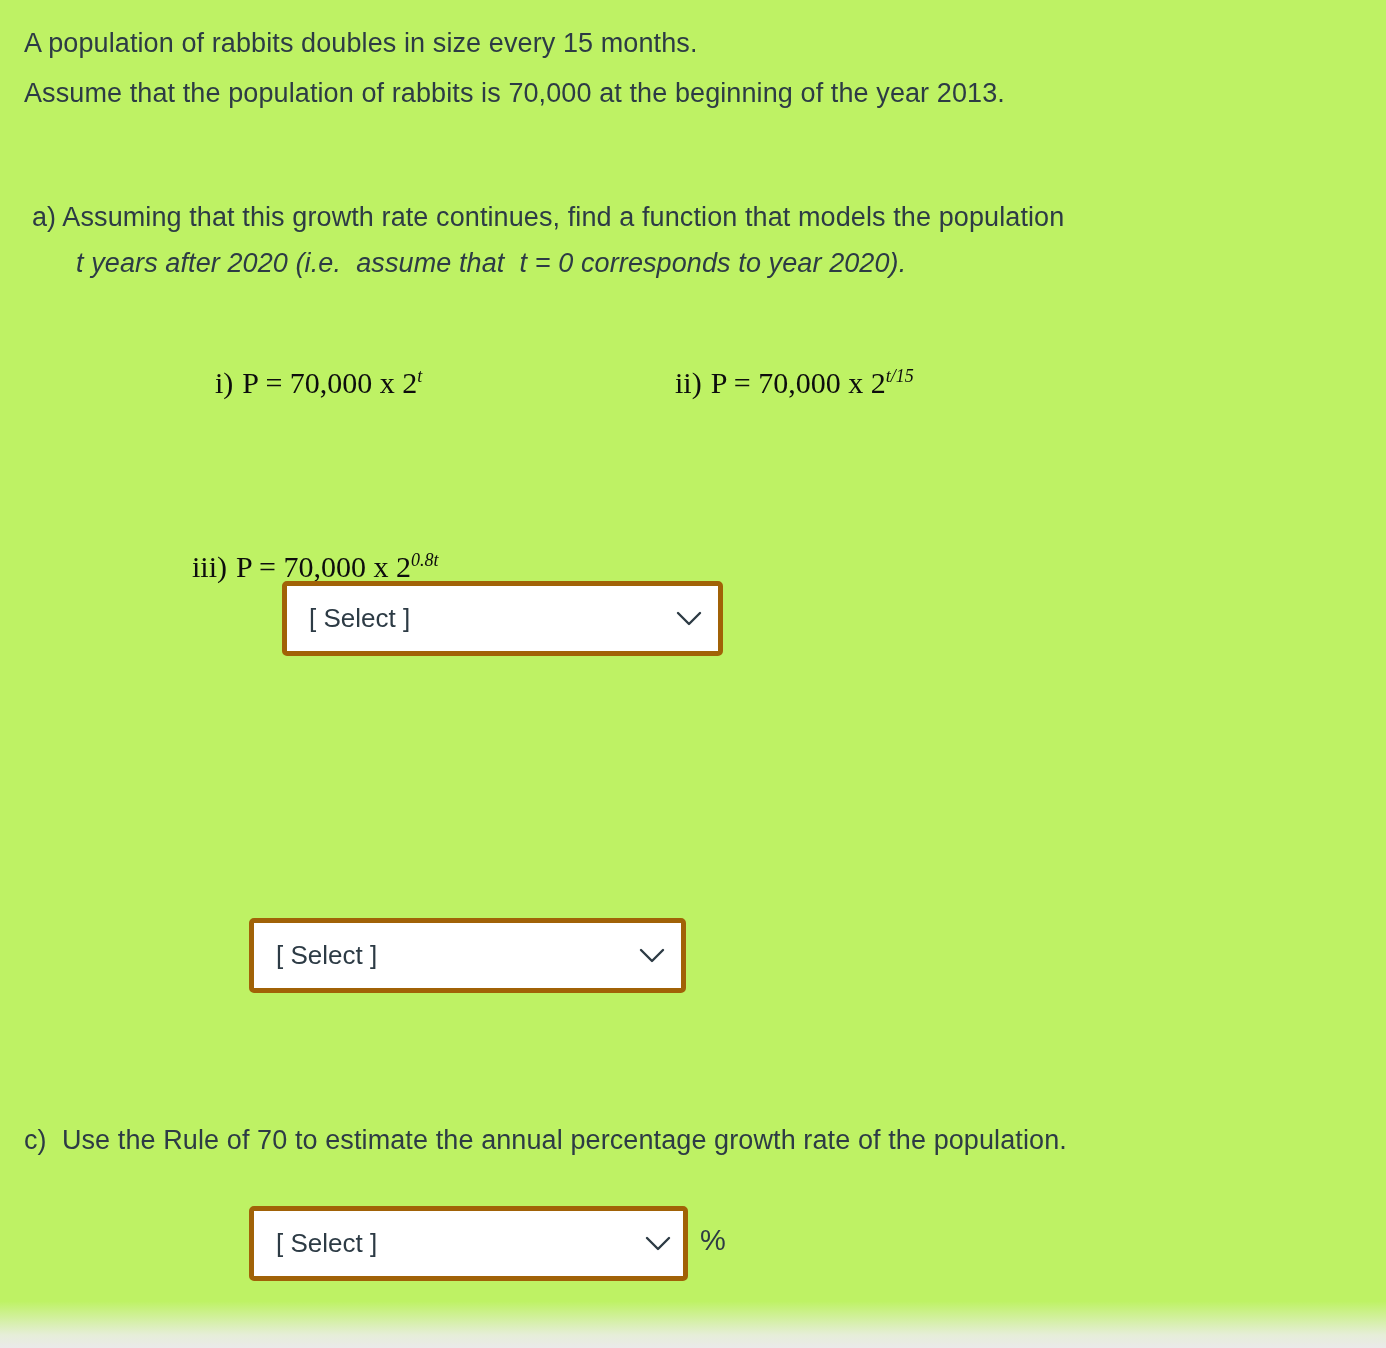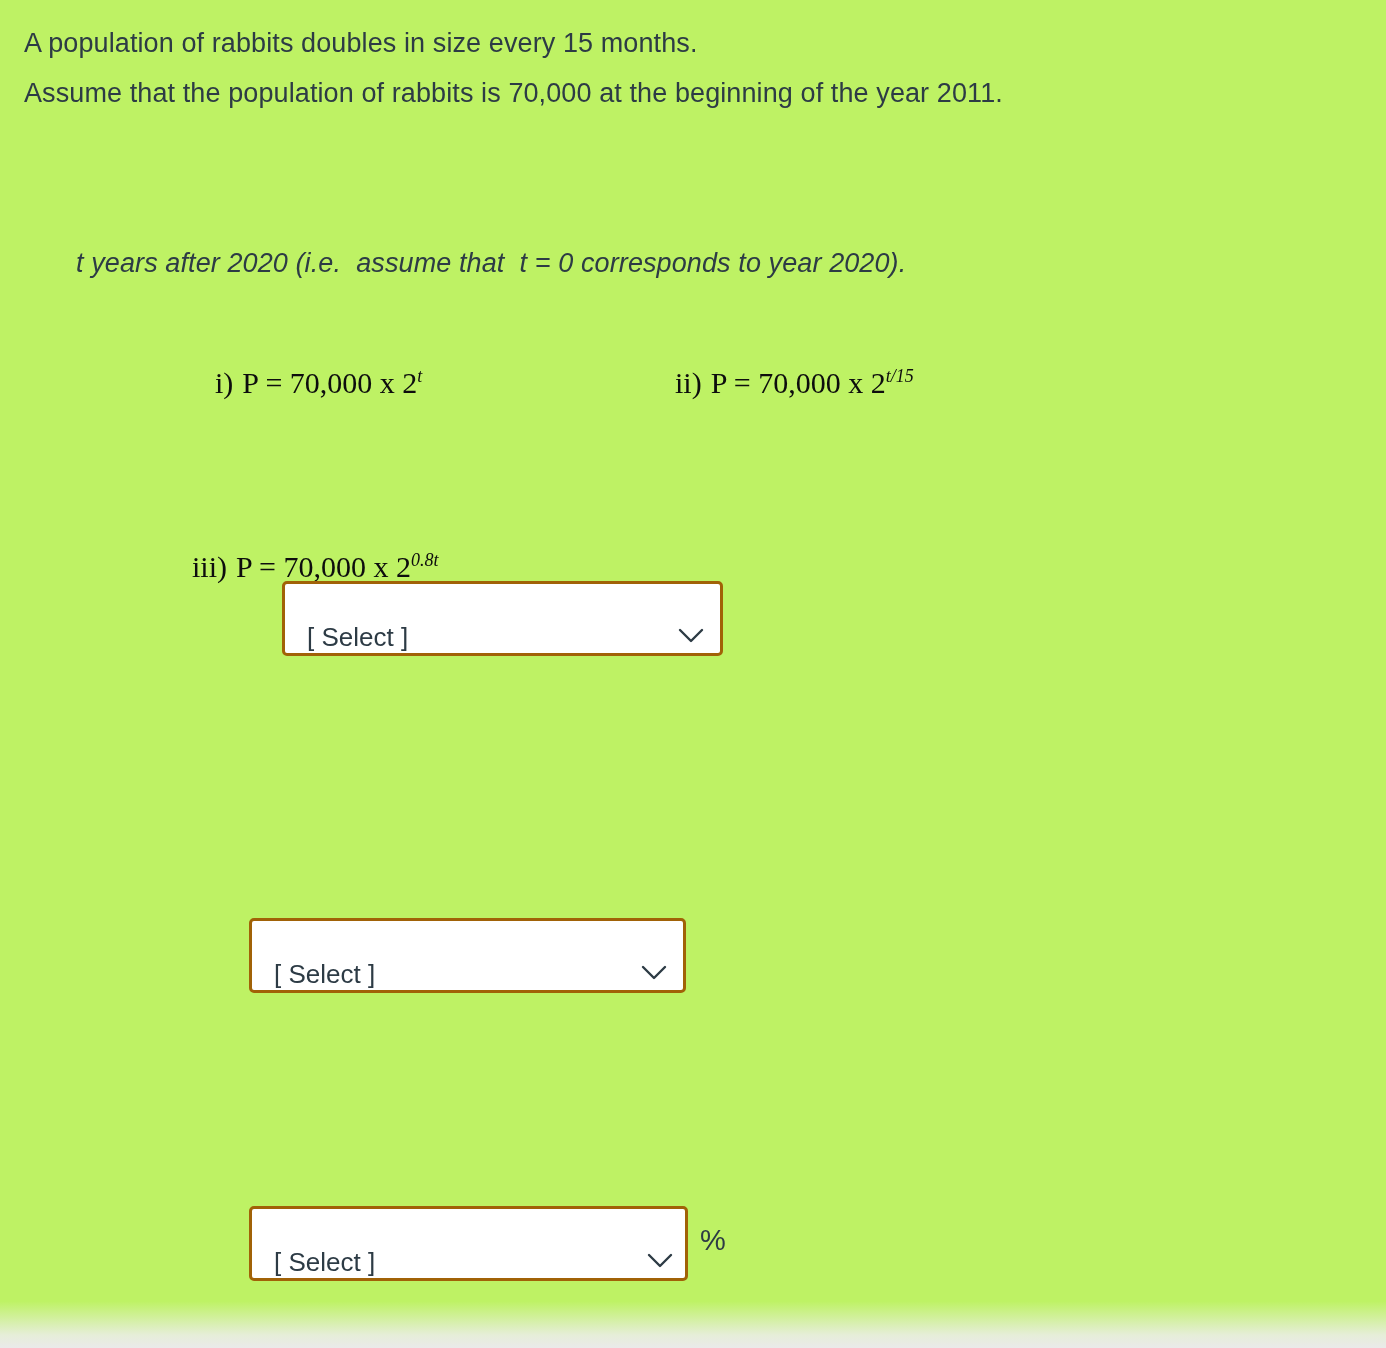--- a/index.html
+++ b/index.html
@@ -85,25 +85,25 @@
   .math-item i { font-style: italic; }
   .mi-1 { left: 195px; top: 16px; }
   .mi-2 { left: 655px; top: 16px; }
   .mi-3 { left: 172px; top: 108px; }
   .mi-4 { left: 650px; top: 108px; }
 
   
   .select-box {
     position: absolute;
     box-sizing: border-box;
-    border: 3px solid #a16207;
+    border: 5px solid #a16207;
     border-radius: 5px;
     background: #ffffff;
     display: flex;
-    align-items: flex-end;
+    align-items: center;
     justify-content: space-between;
     font-family: "Liberation Sans", sans-serif;
     color: #2d3b45;
   }
   .select-label {
     font-size: 26px;
     padding-left: 22px;
     color: #2d3b45;
     white-space: nowrap;
   }
@@ -139,22 +139,23 @@
 
   
   #part-c-line-1 { left: 24px; top: 1117px; }
 </style>
 </head>
 <body>
 
 <div class="page">
 
   <div class="prose" id="intro-line-1">A population of rabbits doubles in size every 15 months.</div>
-  <div class="prose" id="intro-line-2">Assume that the population of rabbits is 70,000 at the beginning of the year 2011.</div>
-
+  <div class="prose" id="intro-line-2">Assume that the population of rabbits is 70,000 at the beginning of the year 2013.</div>
+
+  <div class="prose" id="part-a-line-1">a) Assuming that this growth rate continues, find a function that models the population</div>
   <div class="prose" id="part-a-line-2">t years after 2020 (i.e.  assume that  t = 0 corresponds to year 2020).</div>
 
   <div class="math-options">
     <div class="math-row">
 
       <div class="math-item mi-1">
         <span class="lead">i)</span><span>P = 70,000 x 2</span><sup>t</sup>
       </div>
 
       <div class="math-item mi-2">
@@ -185,20 +186,21 @@
 
   <div class="select-box" id="select-b">
     <span class="select-label">[ Select ]</span>
     <span class="chev">
       <svg width="26" height="16" viewBox="0 0 26 16" fill="none" aria-hidden="true">
         <path d="M2 2 L13 13 L24 2" stroke="#2d3b45" stroke-width="2.4" stroke-linecap="round" stroke-linejoin="round" fill="none"></path>
       </svg>
     </span>
   </div>
 
+  <div class="prose" id="part-c-line-1">c)  Use the Rule of 70 to estimate the annual percentage growth rate of the population.</div>
 
   <div class="select-box" id="select-c">
     <span class="select-label">[ Select ]</span>
     <span class="chev">
       <svg width="26" height="16" viewBox="0 0 26 16" fill="none" aria-hidden="true">
         <path d="M2 2 L13 13 L24 2" stroke="#2d3b45" stroke-width="2.4" stroke-linecap="round" stroke-linejoin="round" fill="none"></path>
       </svg>
     </span>
   </div>
 

